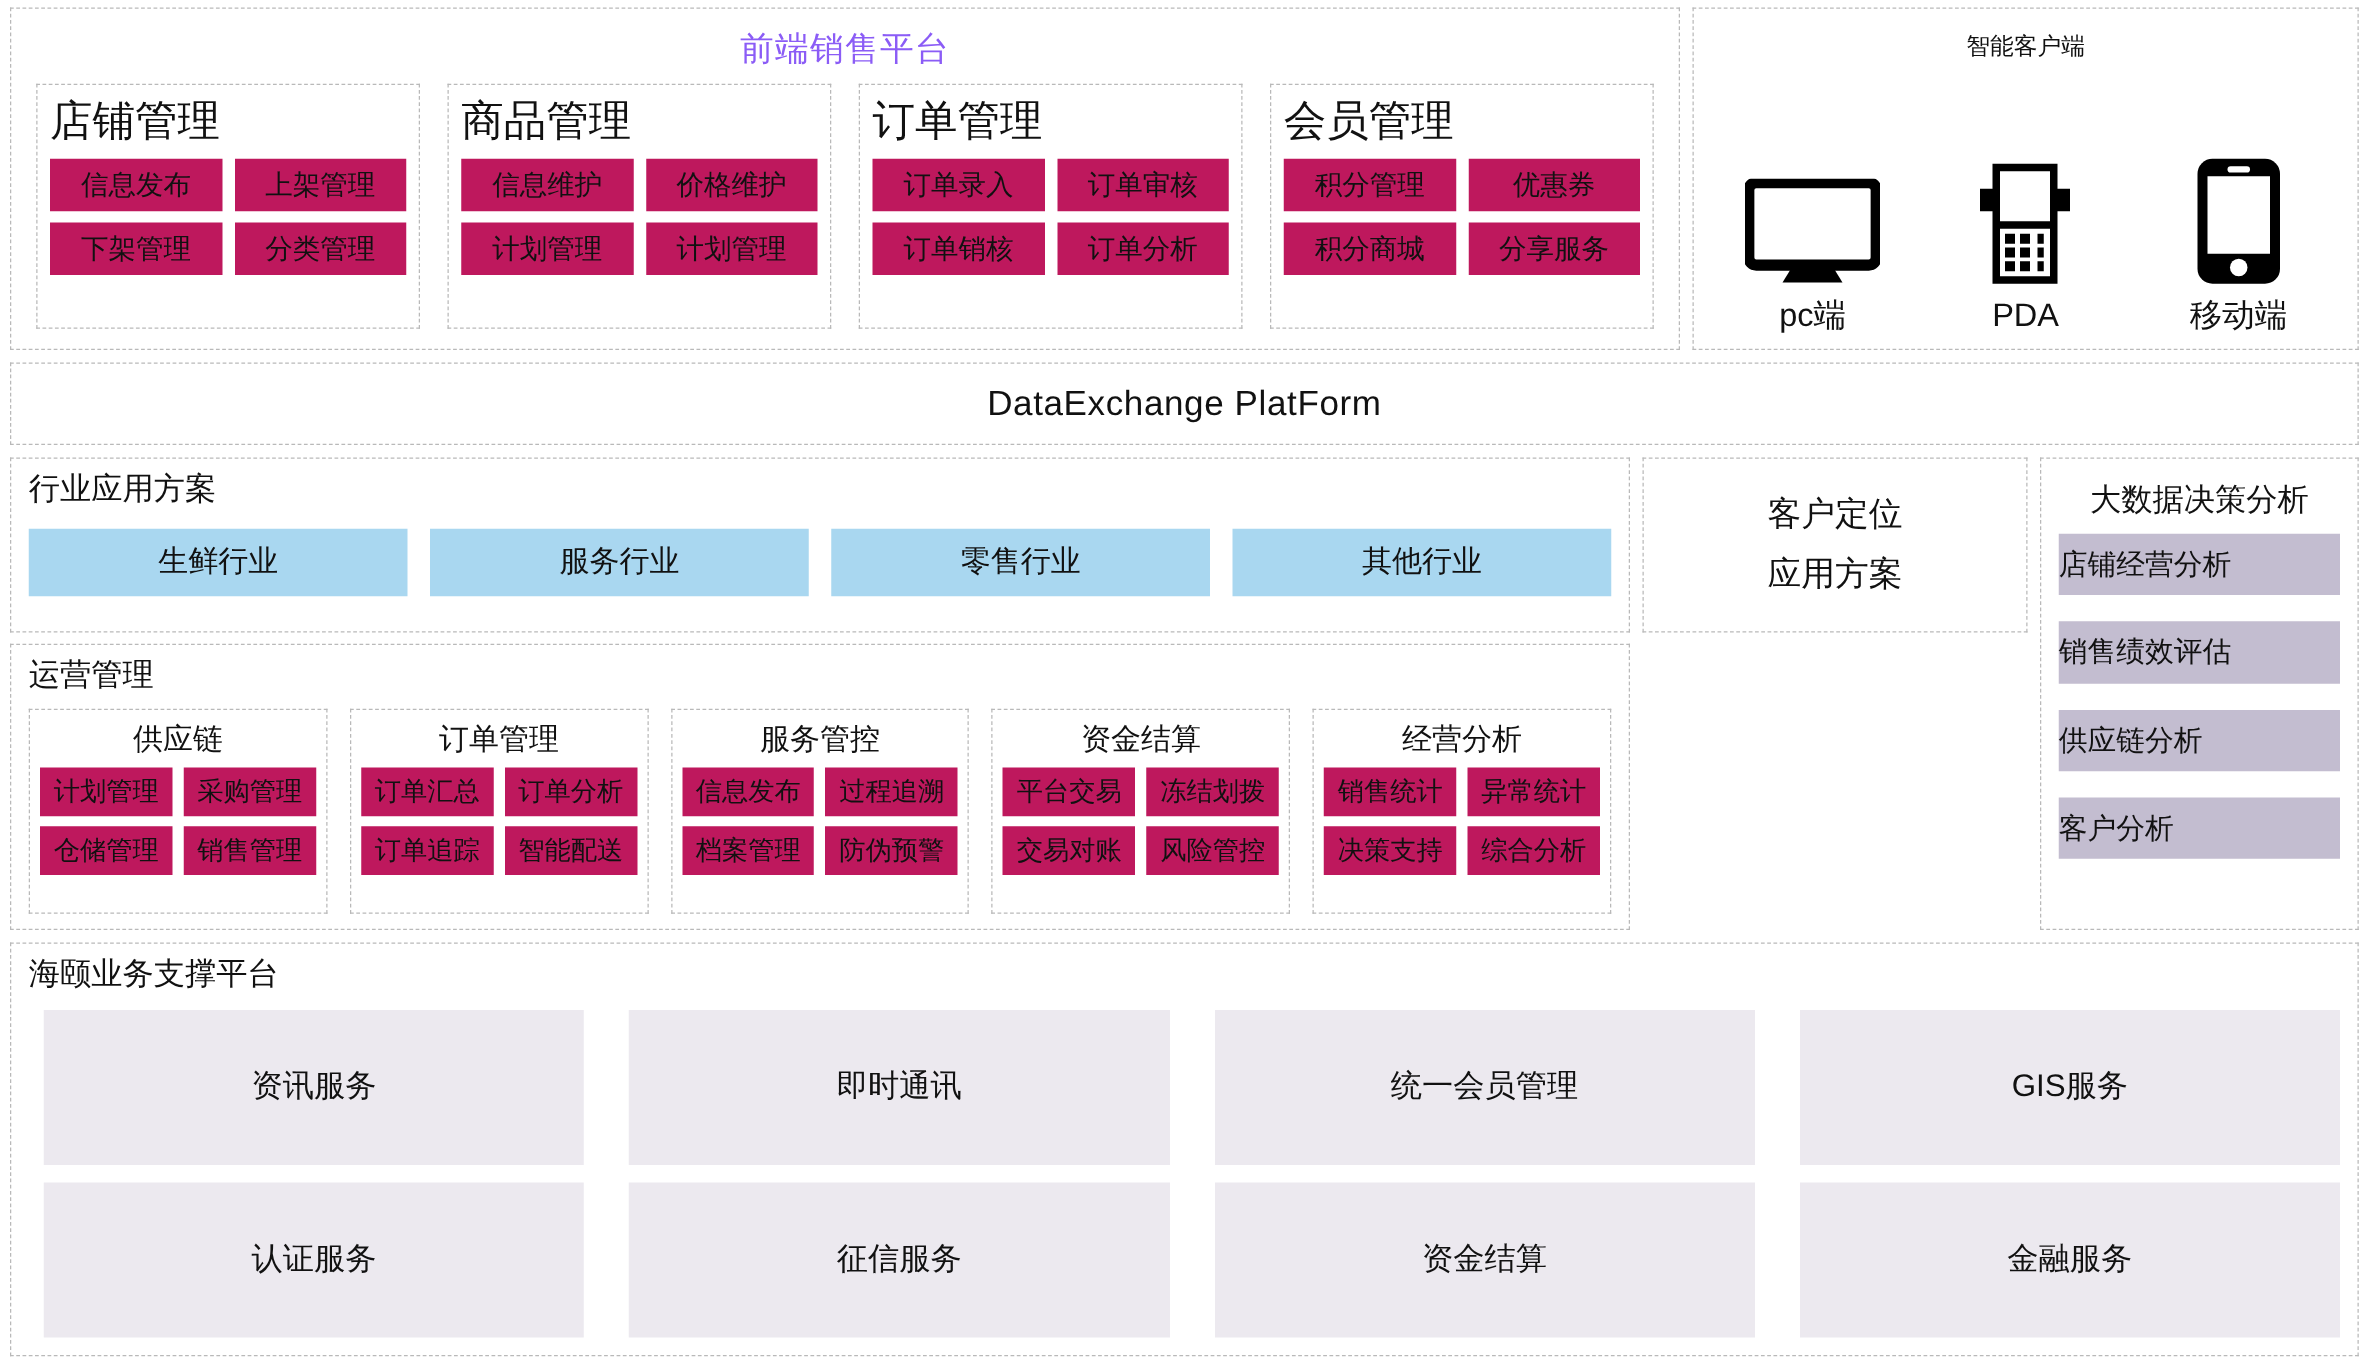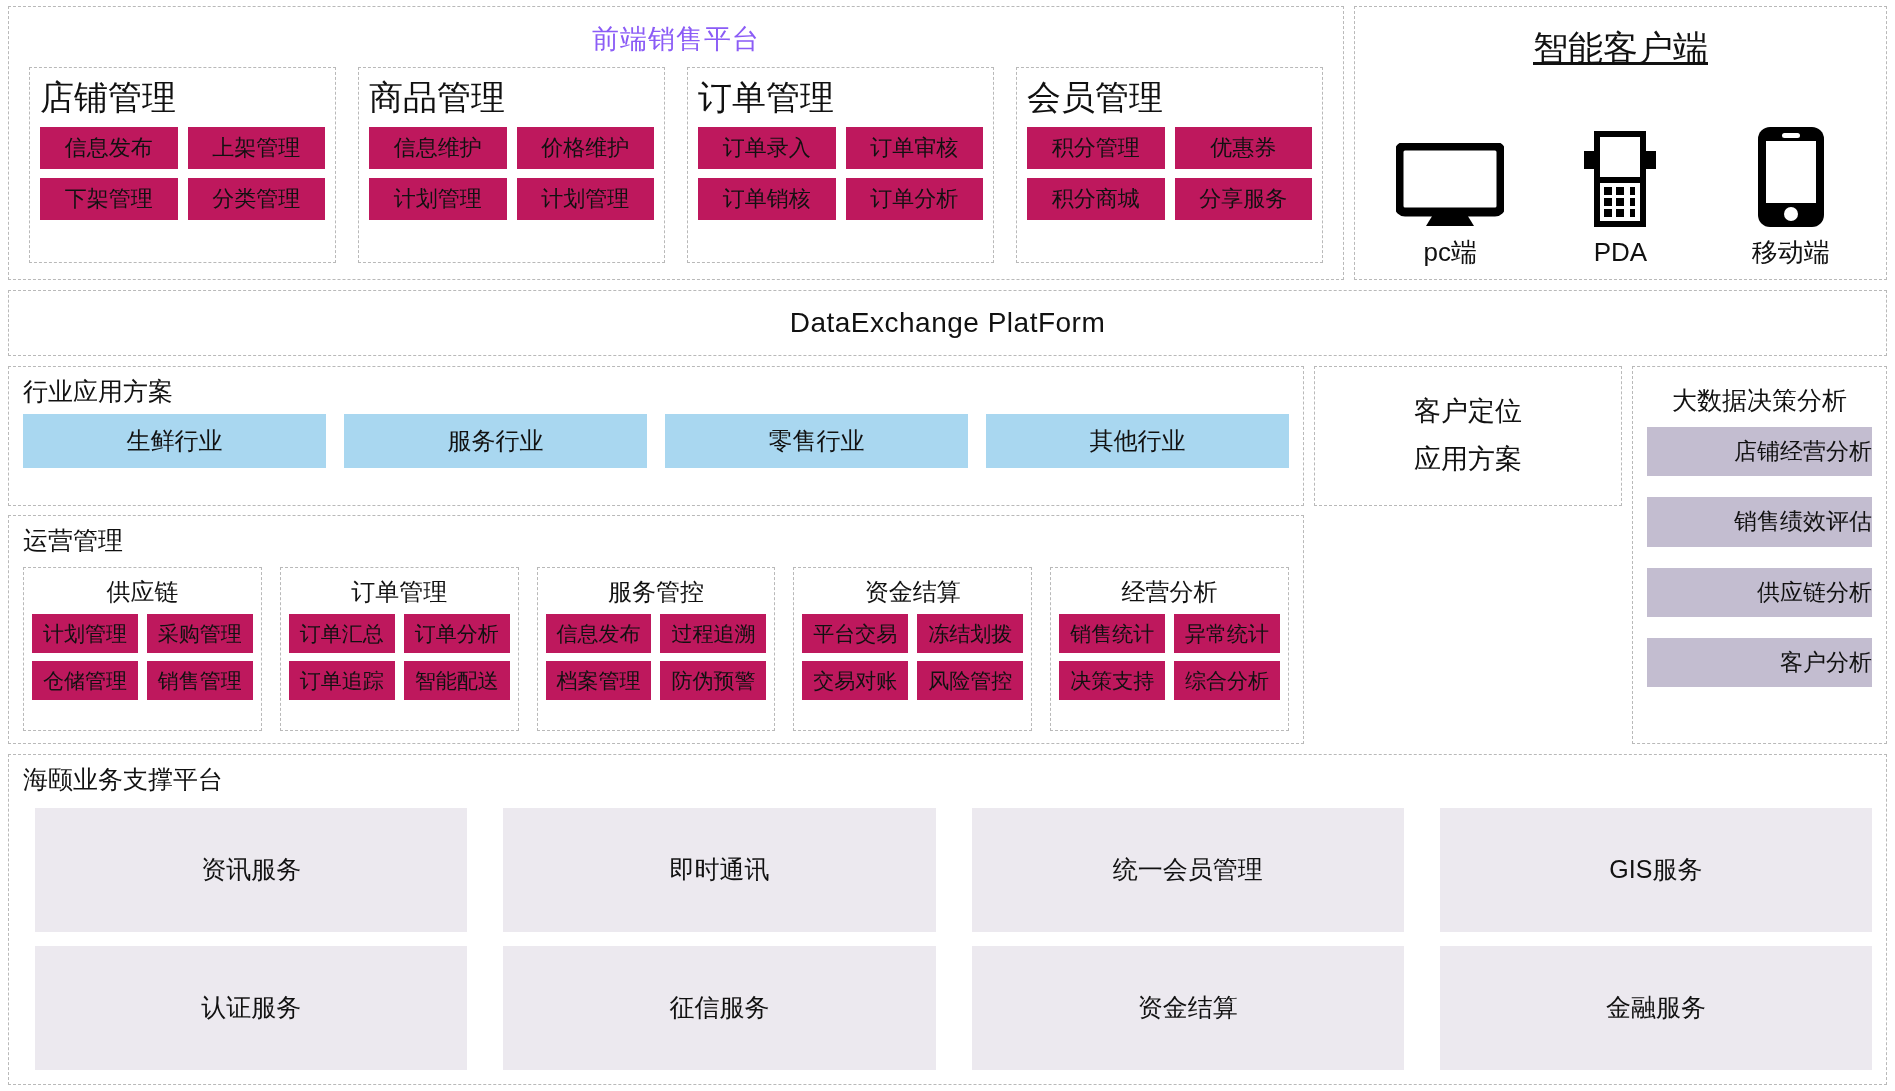--- a/index.html
+++ b/index.html
@@ -18,54 +18,54 @@
   .row1{display:flex;gap:10px;height:274px;}
   .front-platform{flex:1 1 auto;width:1330px;display:flex;flex-direction:column;padding:8px 12px 12px 12px;box-sizing:border-box;}
   .front-title{text-align:center;font-size:27px;line-height:1.2;padding:8px 0 12px 0;color:#8b5cf6;letter-spacing:1px;}
   .front-cols{display:flex;gap:22px;flex:1;padding:0 8px 4px 8px;box-sizing:border-box;}
   .fcol{flex:1;display:flex;flex-direction:column;padding:8px 10px 12px 10px;box-sizing:border-box;}
   .fcol-title{font-size:34px;line-height:1.25;margin-bottom:8px;color:#111;}
   .chip-grid{display:grid;grid-template-columns:1fr 1fr;gap:9px 10px;}
   .chip-blue{background:#be185d;color:#111;font-size:22px;line-height:1.1;padding:9px 2px;text-align:center;white-space:nowrap;}
 
   .smart-client{width:533px;flex:0 0 533px;display:flex;flex-direction:column;align-items:center;padding:10px 10px 14px 10px;box-sizing:border-box;}
-  .smart-title{font-size:35px;line-height:1.2;padding:10px 0 14px 0;text-decoration:underline;}
+  .smart-title{font-size:19px;line-height:1.2;padding:10px 0 14px 0;}
   .devices{display:flex;justify-content:space-around;align-items:flex-end;width:100%;flex:1;}
   .device{display:flex;flex-direction:column;align-items:center;justify-content:flex-end;gap:10px;width:160px;}
   .device-label{font-size:26px;line-height:1;}
   .device svg{display:block;}
 
   
   .dxp{height:66px;display:flex;align-items:center;justify-content:center;}
   .dxp span{font-size:28px;letter-spacing:0.5px;}
 
   
   .row3{display:flex;gap:10px;height:378px;}
   .col-left{flex:1 1 auto;display:flex;flex-direction:column;gap:9px;}
   .industry{height:140px;display:flex;flex-direction:column;padding:8px 14px 12px 14px;box-sizing:border-box;}
   .sec-title{font-size:25px;line-height:1.3;margin-bottom:6px;}
-  .industry-row{display:flex;gap:18px;flex:1;align-items:flex-start;padding-bottom:6px;}
+  .industry-row{display:flex;gap:18px;flex:1;align-items:center;padding-bottom:6px;}
   .ind-chip{flex:1;background:#a9d7f0;font-size:24px;text-align:center;padding:14px 0;line-height:1.1;}
 
   .ops{flex:1;display:flex;flex-direction:column;padding:8px 14px 12px 14px;box-sizing:border-box;}
   .ops-cols{display:flex;gap:18px;flex:1;padding-top:4px;}
   .ops-card{flex:1;display:flex;flex-direction:column;padding:6px 8px 10px 8px;box-sizing:border-box;}
   .ops-card-title{text-align:center;font-size:24px;line-height:1.2;padding:4px 0 8px 0;font-family:Liberation Serif, serif;}
   .ops-grid{display:grid;grid-template-columns:1fr 1fr;gap:8px 9px;}
   .ops-grid .chip-blue{font-size:21px;padding:8px 1px;}
 
   .col-mid{width:308px;flex:0 0 308px;display:flex;flex-direction:column;gap:9px;}
   .cust{height:140px;display:flex;flex-direction:column;align-items:center;justify-content:center;gap:18px;}
   .cust div{font-size:27px;line-height:1.1;}
   .mid-spacer{flex:1;}
 
   .col-right{width:255px;flex:0 0 255px;display:flex;flex-direction:column;align-items:center;padding:10px 14px 14px 14px;box-sizing:border-box;}
   .bd-title{font-size:25px;line-height:1.2;padding:8px 0 12px 0;}
   .bd-list{display:flex;flex-direction:column;gap:21px;width:100%;flex:1;}
-  .bd-chip{background:#c3bdd0;font-size:23px;text-align:right;padding:12px 0;line-height:1.1;}
+  .bd-chip{background:#c3bdd0;font-size:23px;text-align:left;padding:12px 0;line-height:1.1;}
 
   
   .support{flex:1;display:flex;flex-direction:column;padding:8px 14px 14px 14px;box-sizing:border-box;}
   .sup-grid{display:grid;grid-template-columns:repeat(4,1fr);gap:14px 24px;flex:1;padding-top:6px;}
   .sup-chip{background:#ece9ef;font-size:25px;display:flex;align-items:center;justify-content:center;line-height:1.1;margin-left:12px;}
 </style>
 </head>
 <body>
 
 <div class="page">

